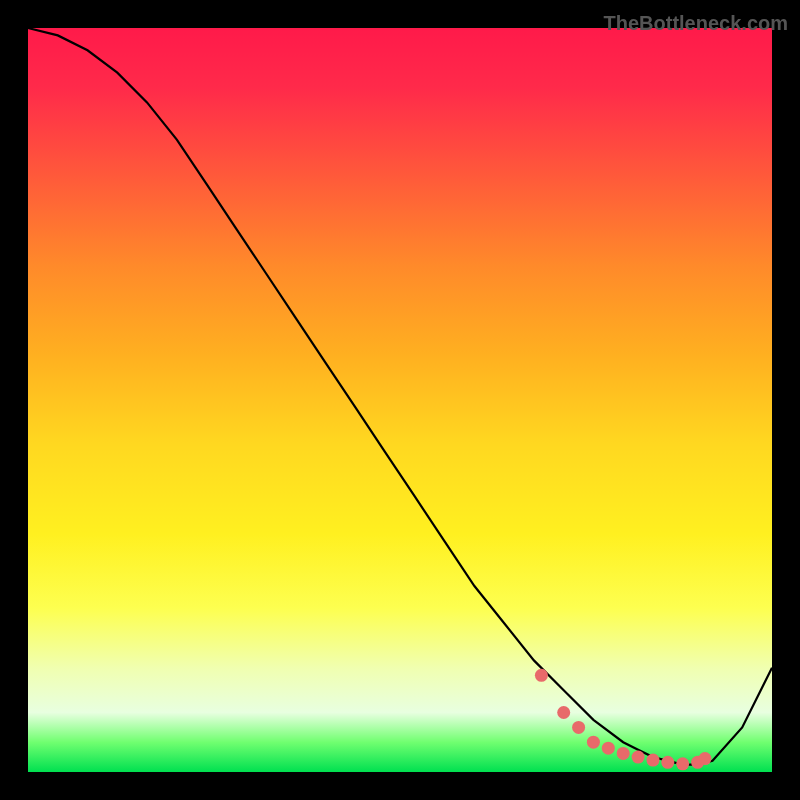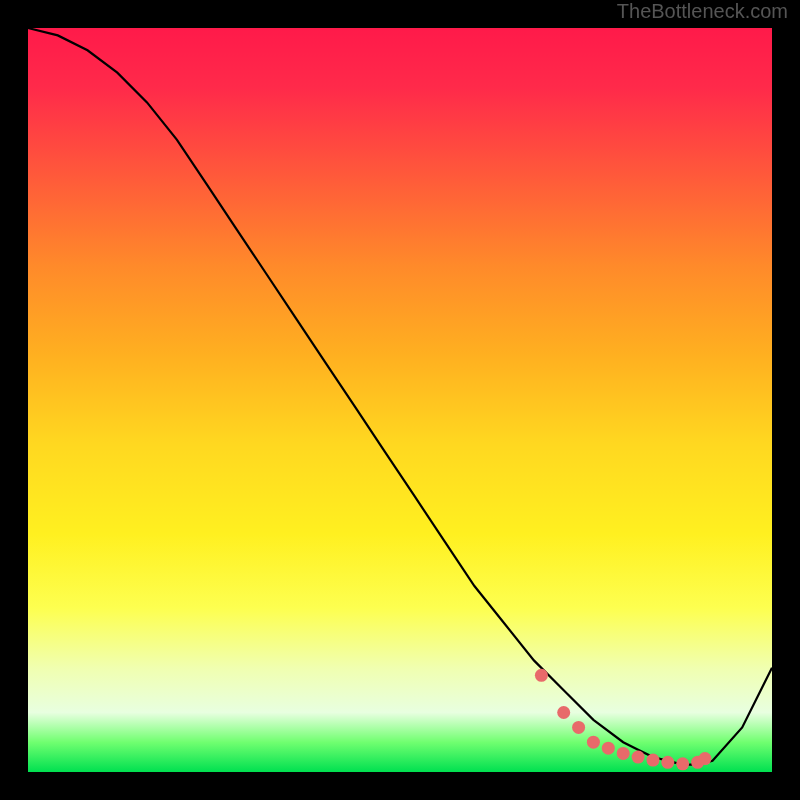--- a/index.html
+++ b/index.html
@@ -5,25 +5,25 @@
   * { margin: 0; padding: 0; box-sizing: border-box; }
   body {
     width: 800px;
     height: 800px;
     background: #000;
     position: relative;
     font-family: Arial, sans-serif;
   }
   .watermark {
     position: absolute;
-    top: 0;
+    top: 12px;
     right: 12px;
     color: #555;
     font-size: 20px;
-    font-weight: 400;
+    font-weight: 700;
     z-index: 10;
   }
   .plot-area {
     position: absolute;
     top: 28px;
     left: 28px;
     width: 744px;
     height: 744px;
     background: linear-gradient(to bottom,
       #ff1a4a 0%,

